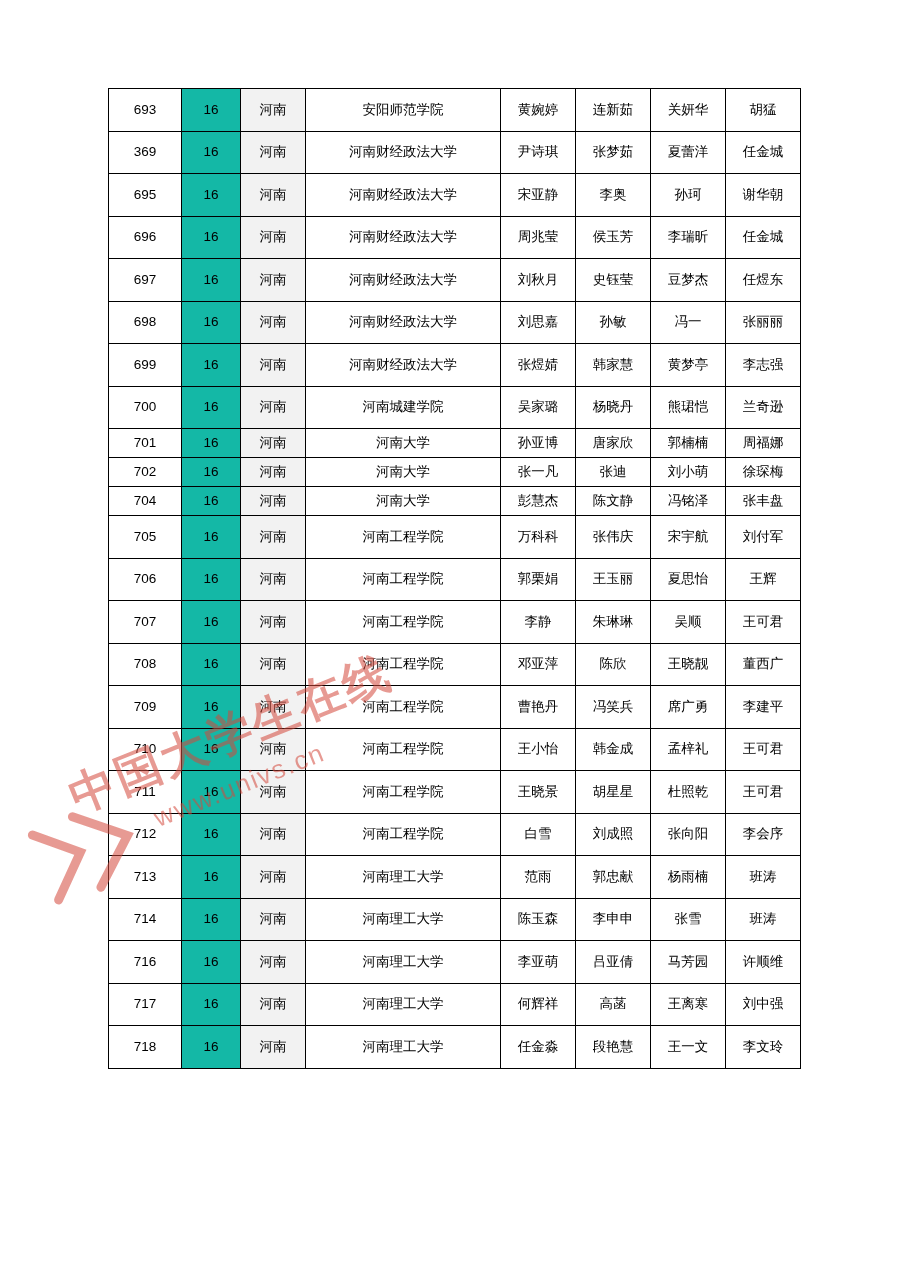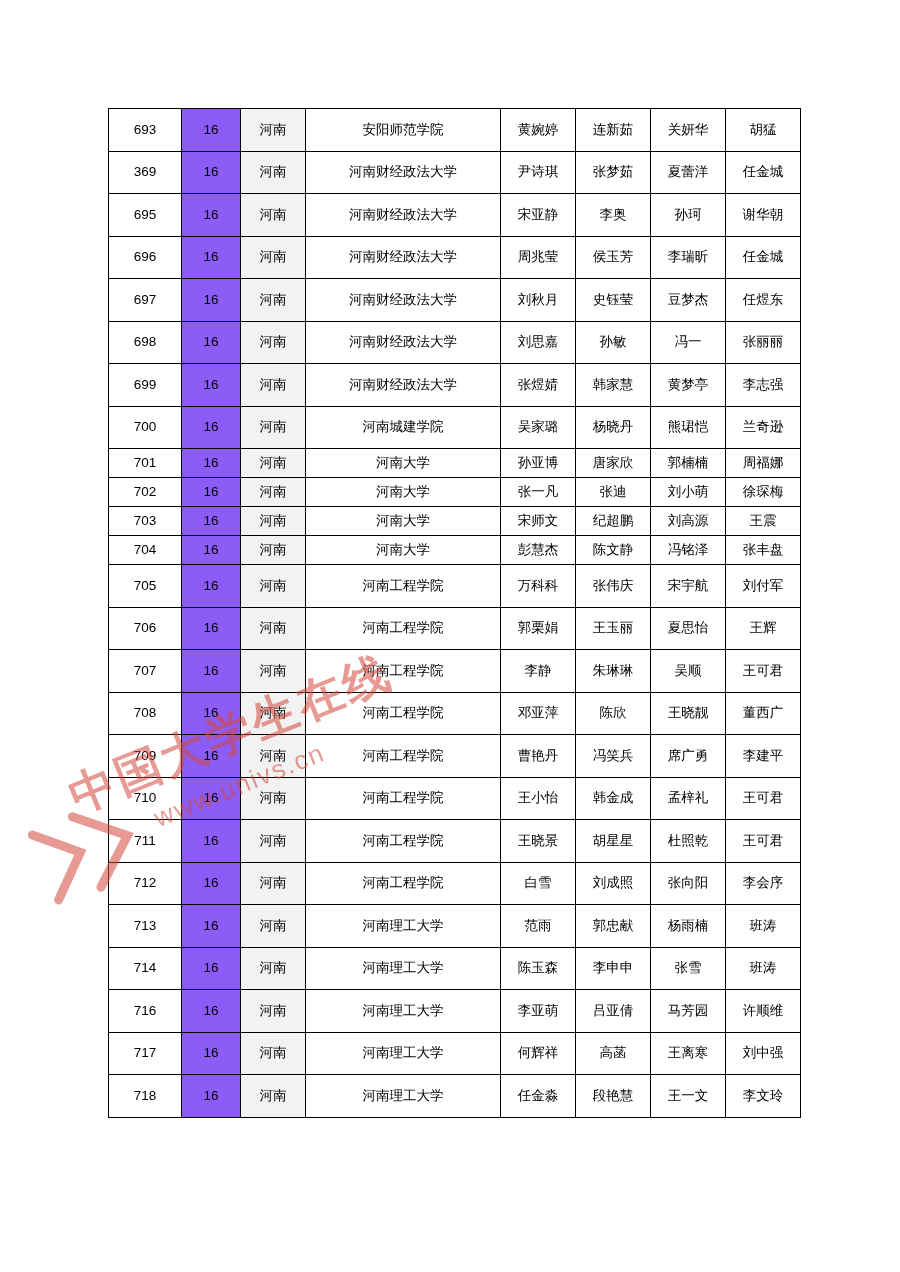--- a/index.html
+++ b/index.html
@@ -17,40 +17,40 @@
   }
   .page {
     position: relative;
     width: 900px;
     height: 1272px;
     box-sizing: border-box;
   }
   .table-wrap {
     position: absolute;
     left: 108px;
-    top: 108px;
+    top: 88px;
     width: 684px;
   }
   table.data {
     border-collapse: collapse;
     width: 684px;
     table-layout: fixed;
   }
   table.data td {
     border: 1px solid #000000;
     text-align: center;
     vertical-align: middle;
     font-size: 13.5px;
     line-height: 1.15;
     padding: 0;
     white-space: nowrap;
     overflow: hidden;
   }
   td.c-no      { width: 72px; }
-  td.c-num     { width: 58px; background: #8b5cf6; }
+  td.c-num     { width: 58px; background: #14b8a6; }
   td.c-prov    { width: 64px; background: #f2f2f2; }
   td.c-school  { width: 194px; }
   td.c-n1      { width: 74px; }
   td.c-n2      { width: 74px; }
   td.c-n3      { width: 74px; }
   td.c-n4      { width: 74px; }
   tr.h-tall td { height: 41.5px; }
   tr.h-short td { height: 28px; margin-top: 20px; }
 
   .watermark {
@@ -195,30 +195,20 @@
           </tr>
           <tr class="h-short">
             <td class="c-no">702</td>
             <td class="c-num">16</td>
             <td class="c-prov">河南</td>
             <td class="c-school">河南大学</td>
             <td class="c-n1">张一凡</td>
             <td class="c-n2">张迪</td>
             <td class="c-n3">刘小萌</td>
             <td class="c-n4">徐琛梅</td>
-          </tr>
-          <tr class="h-short">
-            <td class="c-no">703</td>
-            <td class="c-num">16</td>
-            <td class="c-prov">河南</td>
-            <td class="c-school">河南大学</td>
-            <td class="c-n1">宋师文</td>
-            <td class="c-n2">纪超鹏</td>
-            <td class="c-n3">刘高源</td>
-            <td class="c-n4">王震</td>
           </tr>
           <tr class="h-short">
             <td class="c-no">704</td>
             <td class="c-num">16</td>
             <td class="c-prov">河南</td>
             <td class="c-school">河南大学</td>
             <td class="c-n1">彭慧杰</td>
             <td class="c-n2">陈文静</td>
             <td class="c-n3">冯铭泽</td>
             <td class="c-n4">张丰盘</td>

